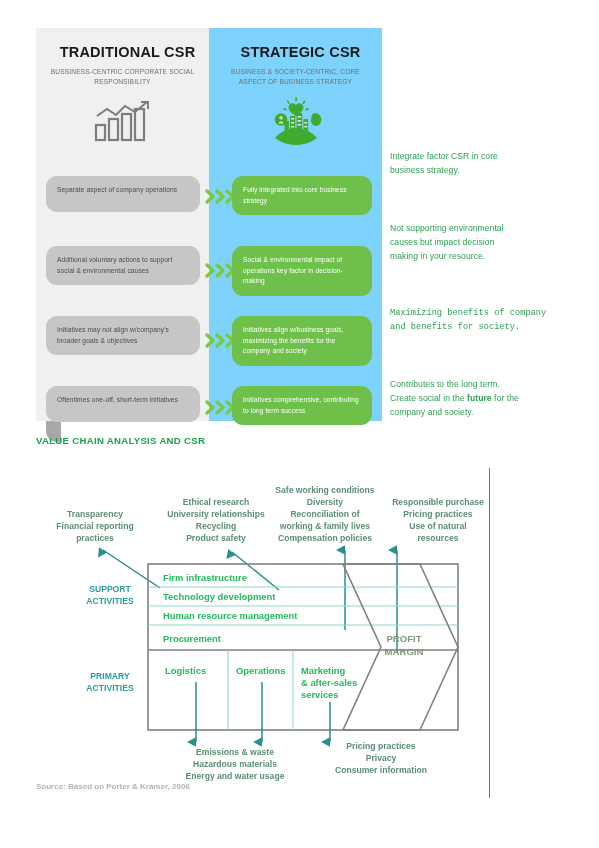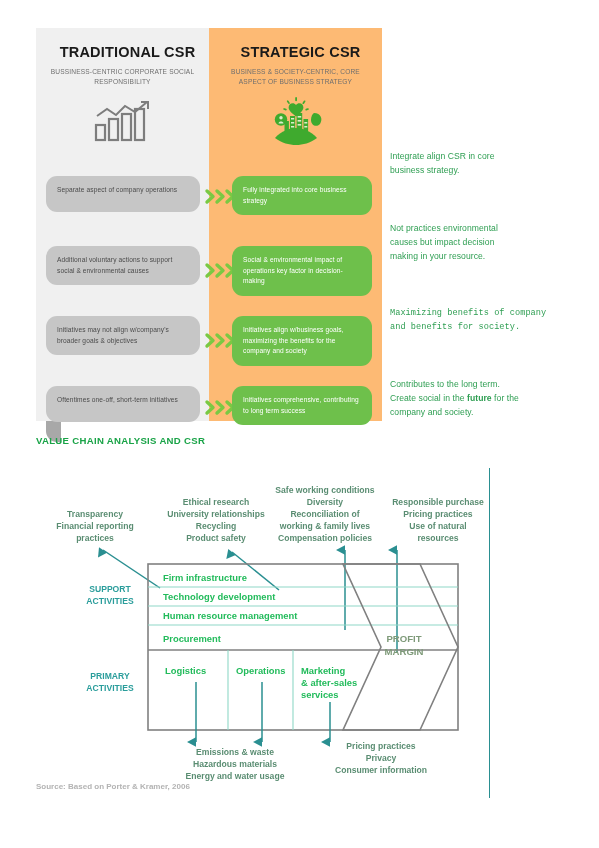--- a/index.html
+++ b/index.html
@@ -15,21 +15,21 @@
   
   #csr-compare {
     position: absolute;
     left: 36px; top: 28px;
     width: 346px; height: 393px;
   }
   .col {
     position: absolute; top: 0; height: 393px;
   }
   #col-trad { left: 0; width: 173px; background: #f0f0f0; }
-  #col-strat { left: 173px; width: 173px; background: #fdba74; }
+  #col-strat { left: 173px; width: 173px; background: #7dd3fc; }
 
   .col-head { position: absolute; left: 0; right: 0; top: 16px; text-align: center; }
   .col-title {
     font-size: 14.5px; font-weight: bold; letter-spacing: .2px;
     color: #1a1a1a; margin: 0 0 7px 10px;
   }
   .col-sub {
     font-size: 6.6px; color: #6e6e6e; line-height: 1.5;
     letter-spacing: .15px; padding: 0 10px; margin: 0;
   }
@@ -243,25 +243,25 @@
           <polyline points="23,3 29,8.5 23,14"></polyline>
         </g>
       </svg>
     </div>
     <div class="fold-r"></div>
     <div class="card card-right">Initiatives comprehensive, contributing to long term success</div>
   </div>
 </div>
 
 <div class="note" id="note-0">
-  <span>Integrate align CSR in core</span><br>
+  <span>Integrate factor CSR in core</span><br>
   <span>business strategy.</span>
 </div>
 <div class="note" id="note-1">
-  <span>Not practices environmental</span><br>
+  <span>Not supporting environmental</span><br>
   <span>causes but impact decision</span><br>
   <span>making in your resource.</span>
 </div>
 <div class="note" id="note-2">
   <span>Maximizing benefits of company</span><br>
   <span>and benefits for society.</span>
 </div>
 <div class="note" id="note-3">
   <span>Contributes to the long term.</span><br>
   <span>Create social in the </span><b>future</b><span> for the</span><br>

